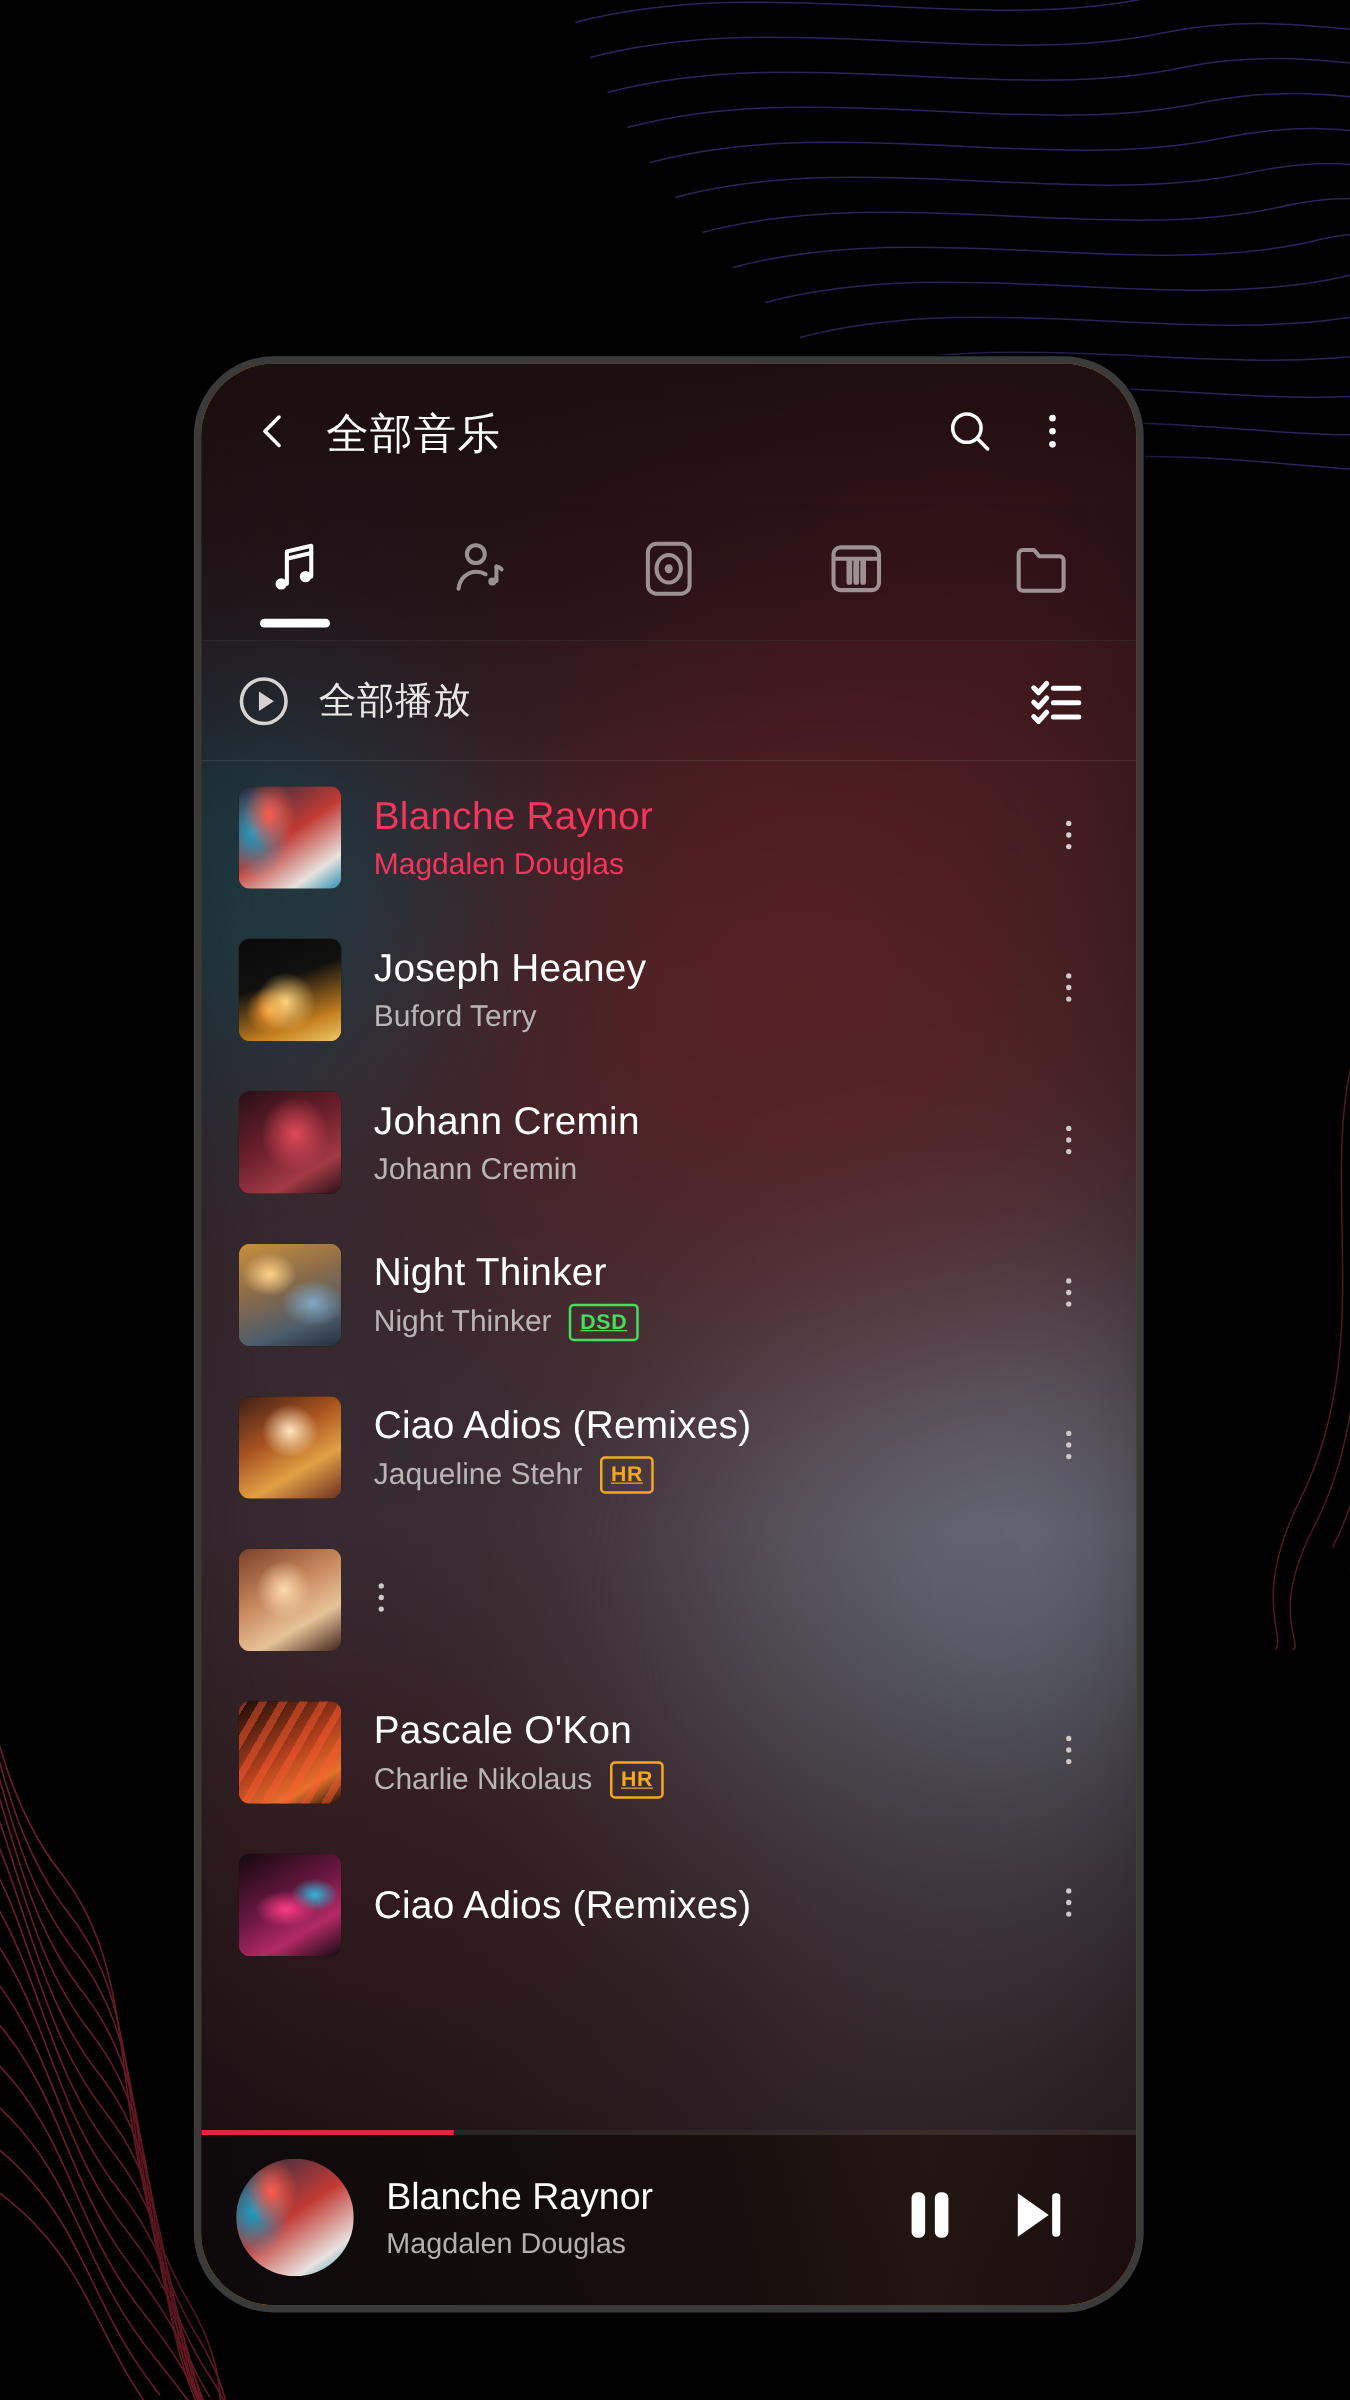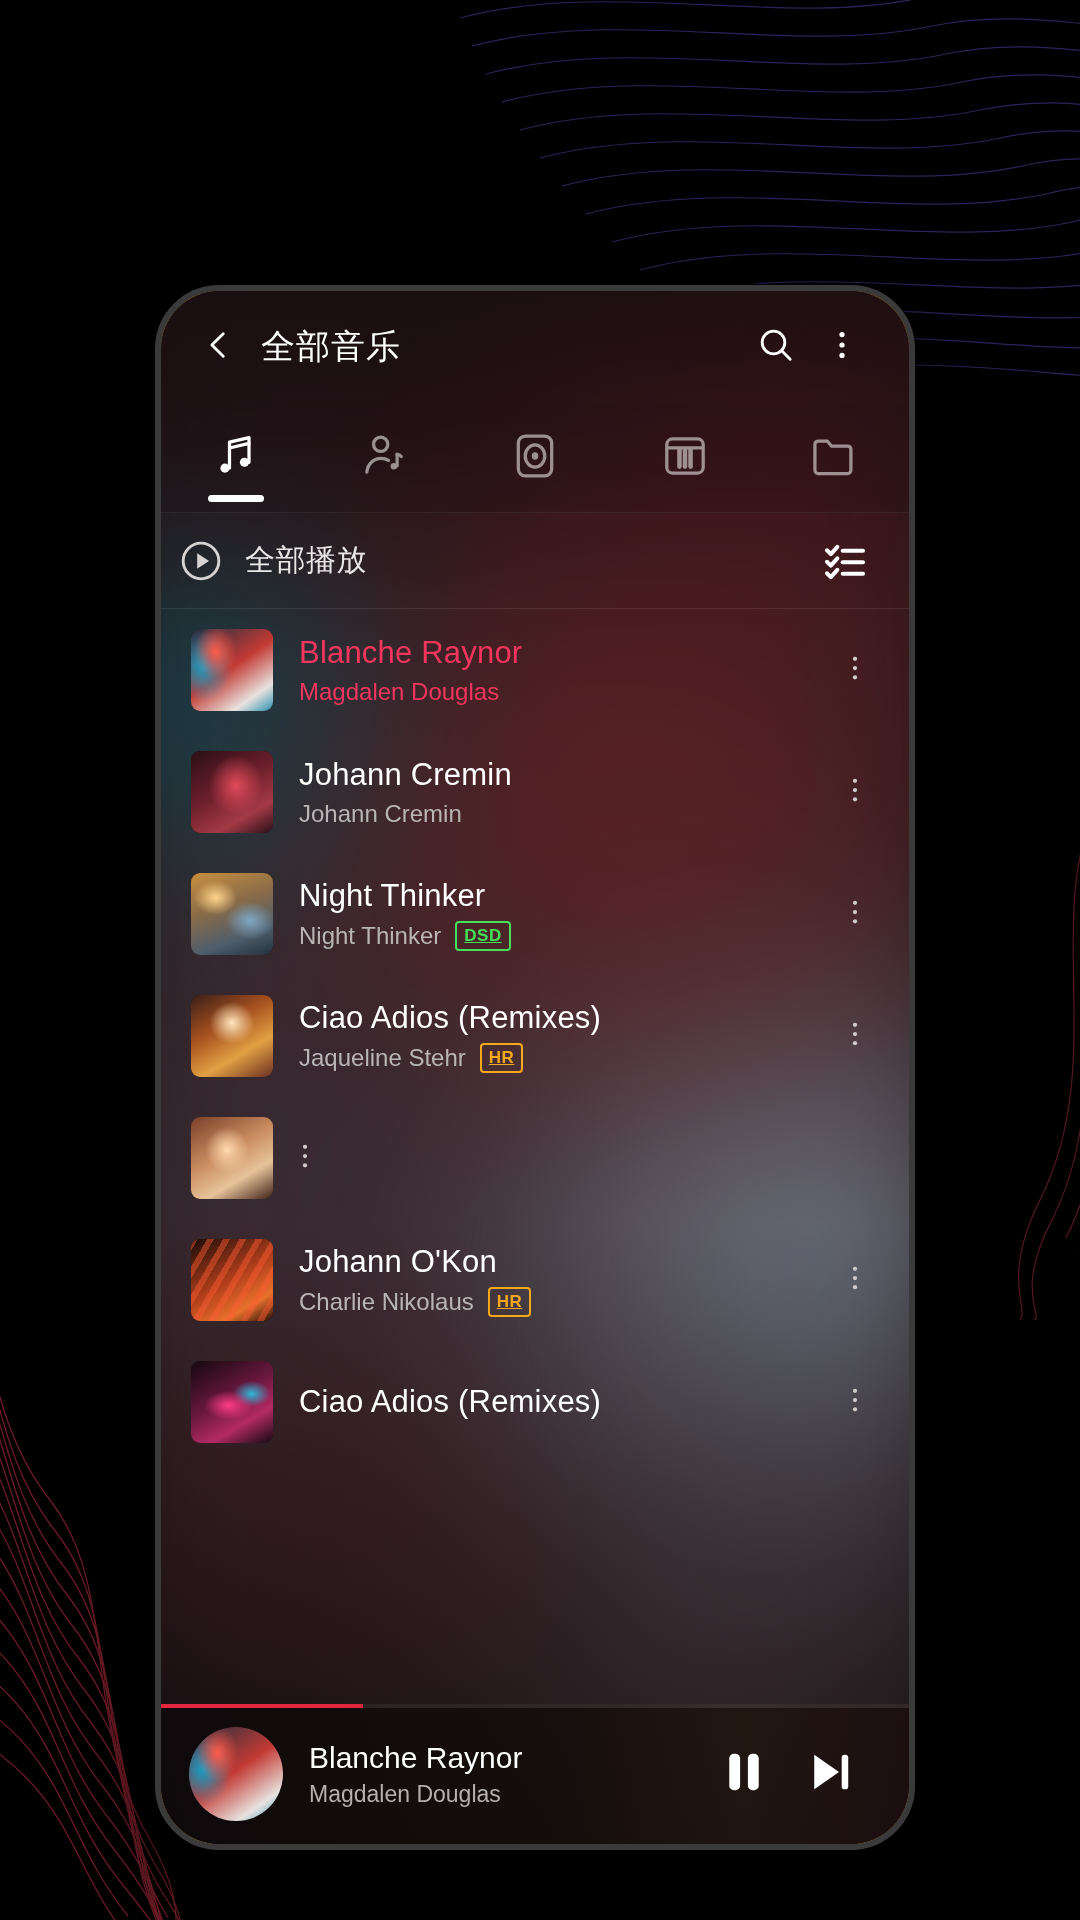--- a/index.html
+++ b/index.html
@@ -92,21 +92,21 @@
     position:absolute; bottom:10px; left:50%; transform:translateX(-50%);
     width:56px; height:7px; border-radius:4px; background:#fff;
     display:none;
   }
   .tab.active .tab-underline{ display:block; }
 
   
   #playall{
     height:96px; flex:0 0 96px;
     display:flex; align-items:center;
-    padding:0 34px 0 14px;
+    padding:0 34px 0 24px;
     border-bottom:1px solid rgba(255,255,255,.09);
   }
   #playall-icon{ width:52px; height:52px; display:flex; align-items:center; justify-content:center; }
   #playall-label{ color:#e9e6e6; font-size:30px; margin-left:18px; letter-spacing:.5px; }
   #playall-spacer{ flex:1 1 auto; }
   #select-icon{ width:60px; height:60px; display:flex; align-items:center; justify-content:center; cursor:pointer; }
 
   
   #songlist{ flex:1 1 auto; overflow:hidden; }
   .song-row{
@@ -398,20 +398,38 @@
             <div class="row-more">
               <span><svg width="30" height="30" viewBox="0 0 24 24" fill="#d6cfcf">
                   <circle cx="12" cy="4.6" r="1.7"></circle>
                   <circle cx="12" cy="12" r="1.7"></circle>
                   <circle cx="12" cy="19.4" r="1.7"></circle>
                 </svg></span>
             </div>
           </div>
           <div class="song-row">
             <div class="cover">
+              <div class="cover-inner art1"></div>
+            </div>
+            <div class="song-meta">
+              <div class="song-title">Joseph Heaney</div>
+              <div class="song-sub">
+                <span>Buford Terry</span>
+              </div>
+            </div>
+            <div class="row-more">
+              <span><svg width="30" height="30" viewBox="0 0 24 24" fill="#cfc9c9">
+                  <circle cx="12" cy="4.6" r="1.7"></circle>
+                  <circle cx="12" cy="12" r="1.7"></circle>
+                  <circle cx="12" cy="19.4" r="1.7"></circle>
+                </svg></span>
+            </div>
+          </div>
+          <div class="song-row">
+            <div class="cover">
               <div class="cover-inner art2"></div>
             </div>
             <div class="song-meta">
               <div class="song-title">Johann Cremin</div>
               <div class="song-sub">
                 <span>Johann Cremin</span>
               </div>
             </div>
             <div class="row-more">
               <span><svg width="30" height="30" viewBox="0 0 24 24" fill="#cfc9c9">
@@ -469,21 +487,21 @@
                   <circle cx="12" cy="12" r="1.7"></circle>
                   <circle cx="12" cy="19.4" r="1.7"></circle>
                 </svg></span>
             </div>
           </div>
           <div class="song-row">
             <div class="cover">
               <div class="cover-inner art7"></div>
             </div>
             <div class="song-meta">
-              <div class="song-title">Johann O'Kon</div>
+              <div class="song-title">Pascale O'Kon</div>
               <div class="song-sub">
                 <span>Charlie Nikolaus</span>
                 <span class="badge HR">HR</span>
               </div>
             </div>
             <div class="row-more">
               <span><svg width="30" height="30" viewBox="0 0 24 24" fill="#cfc9c9">
                   <circle cx="12" cy="4.6" r="1.7"></circle>
                   <circle cx="12" cy="12" r="1.7"></circle>
                   <circle cx="12" cy="19.4" r="1.7"></circle>

